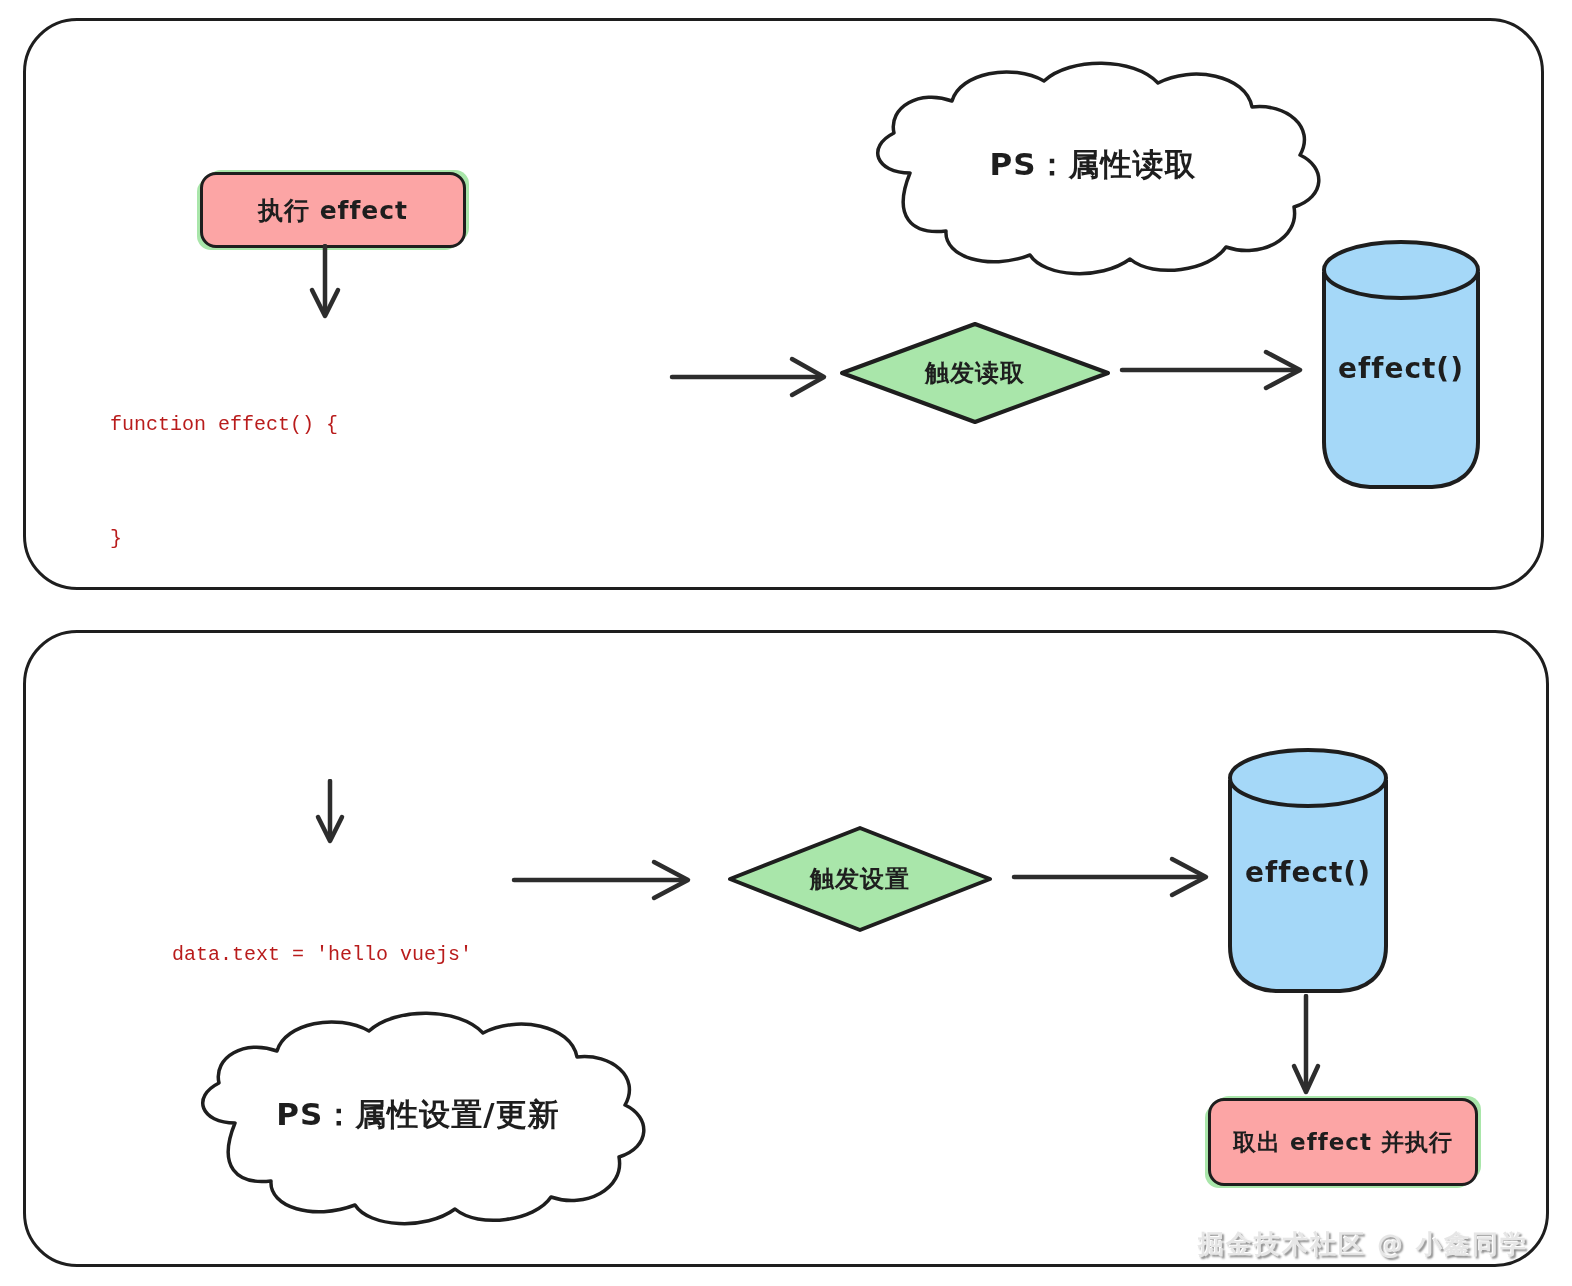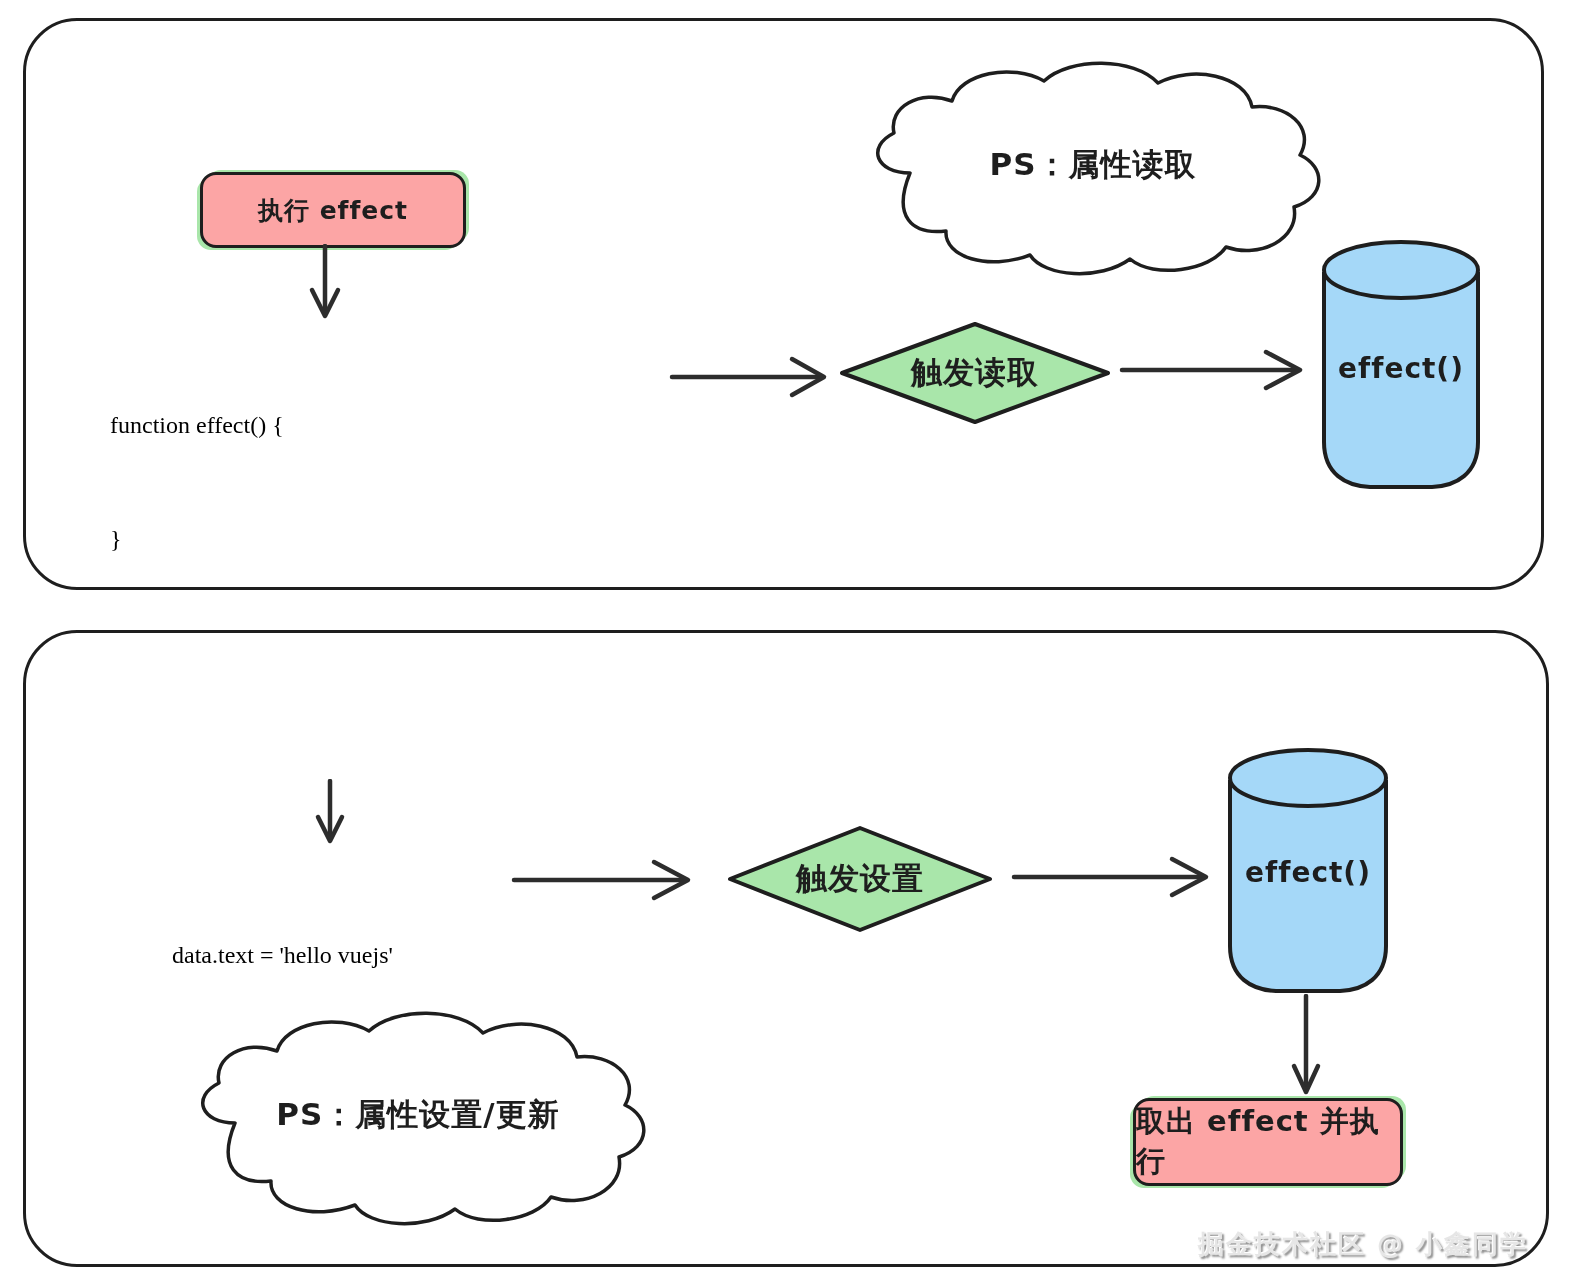--- a/index.html
+++ b/index.html
@@ -14,35 +14,35 @@
   .panel-write { left:23px;  top:630px; width:1520px; height:631px; }
 
   .gbox {
     position:absolute; background:#fca5a5; border:3px solid #1e1e1e; border-radius:16px;
     display:flex; align-items:center; justify-content:center;
     font-size:25px; font-weight:600; color:#1e1e1e; letter-spacing:1px;
     box-shadow:-5px 4px 0 -2px #a9e6aa, 5px -4px 0 -2px #a9e6aa;
   }
   .box-exec    { left:200px;  top:172px;  width:260px; height:70px; }
   .box-update  { left:200px;  top:709px;  width:264px; height:68px; }
-  .box-takeout { left:1133px; top:1098px; width:264px; height:82px; font-size:29px; }
+  .box-takeout { left:1208px; top:1098px; width:264px; height:82px; font-size:23px; }
 
   .code {
-    position:absolute; font-family:Liberation Serif, serif;
-    font-size:24px; line-height:38px; color:#000000; white-space:pre;
+    position:absolute; font-family:Liberation Mono, monospace;
+    font-size:20px; line-height:38px; color:#b91c1c; white-space:pre;
   }
   .code-read  { left:110px; top:330px; }
   .code-write { left:172px; top:860px;text-align:center; }
 
   .shape-svg { position:absolute; }
   .shape-label {
     position:absolute; display:flex; align-items:center; justify-content:center;
     font-weight:600; color:#1e1e1e; letter-spacing:1px; pointer-events:none;
   }
-  .diamond-label { font-size:31px; }
+  .diamond-label { font-size:24px; }
   .cyl-label { font-size:28px; }
   .cloud-label { font-size:31px; font-weight:700; letter-spacing:1px; }
 
   .arrow { position:absolute; }
   .arrow path, .arrow line { stroke:#2d2d2d; stroke-width:4.5; fill:none; stroke-linecap:round; stroke-linejoin:round; }
 
   .diamond-shape { fill:#a9e6aa; stroke:#1e1e1e; stroke-width:4; stroke-linejoin:round; }
   .cyl-shape { fill:#a5d8f8; stroke:#1e1e1e; stroke-width:4; }
   .cloud-shape { fill:#ffffff; stroke:#1e1e1e; stroke-width:3.5; stroke-linejoin:round; }
 

